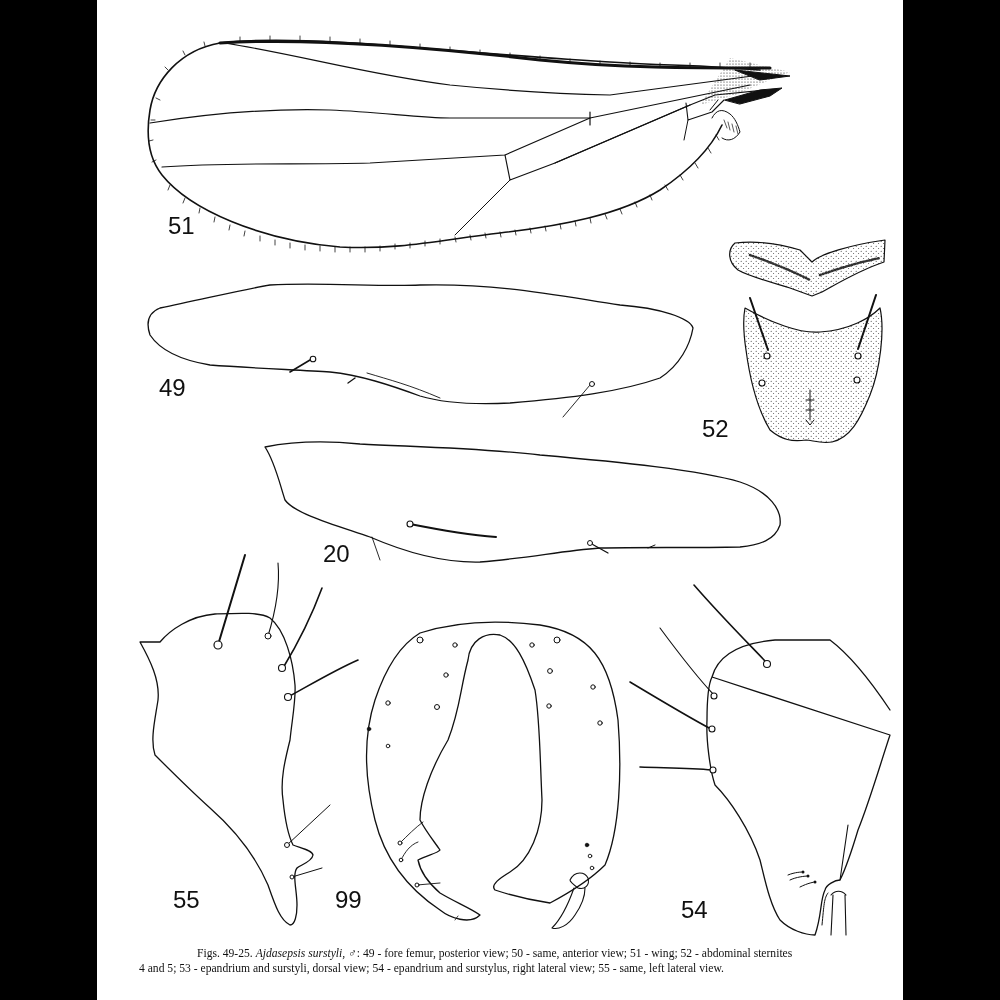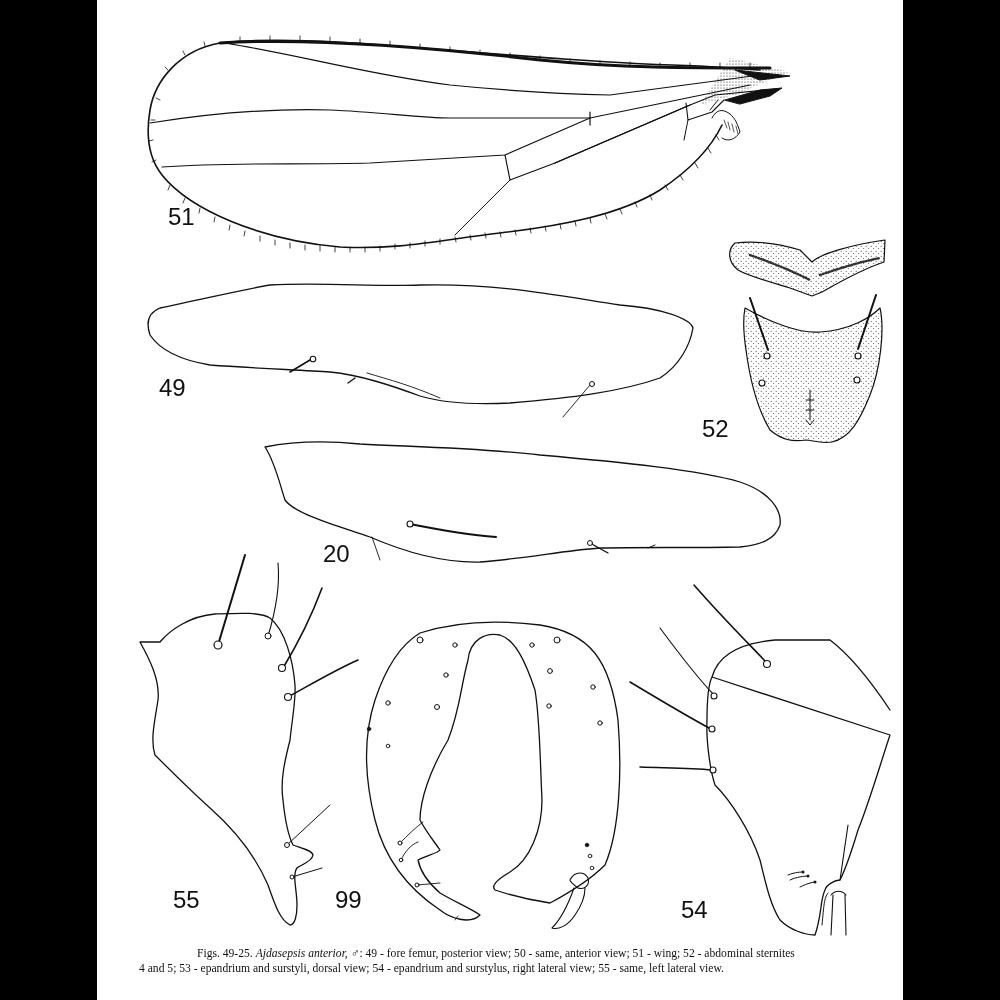--- a/index.html
+++ b/index.html
@@ -146,26 +146,26 @@
       <circle cx="713" cy="770" r="3" fill="#fff" stroke-width="1.1"></circle>
       <path d="M 788 875 C 795 872 802 872 803 872 M 790 880 C 796 877 805 876 808 876 M 800 887 C 808 883 814 882 815 882" stroke-width="1"></path>
       <circle cx="803" cy="872" r="1.5" fill="#111" stroke="none"></circle>
       <circle cx="808" cy="876" r="1.5" fill="#111" stroke="none"></circle>
       <circle cx="815" cy="882" r="1.5" fill="#111" stroke="none"></circle>
       <path d="M 833 895 L 831 935 M 845 895 L 846 935 M 831 895 C 835 890 842 890 846 895 M 840 880 L 848 825" stroke-width="1.1"></path>
       <path d="M 828 893 C 824 898 824 905 822 925" stroke-width="1"></path>
     </g>
   </svg>
 
-  <div class="fig-num" style="left:71px; top:205px;">51</div>
+  <div class="fig-num" style="left:71px; top:214px;">51</div>
   <div class="fig-num" style="left:62px; top:376px;">49</div>
   <div class="fig-num" style="left:605px; top:417px;text-align:center;">52</div>
   <div class="fig-num" style="left:226px; top:542px;">20</div>
   <div class="fig-num" style="left:76px; top:888px;">55</div>
   <div class="fig-num" style="left:238px; top:888px;">99</div>
   <div class="fig-num" style="left:584px; top:898px;">54</div>
 
   <div class="caption">
-    <span class="l1"><span>Figs. 49-25.</span> <i>Ajdasepsis anterior,</i> <span>♂</span><span>: 49 - fore femur, posterior view; 50 - same, anterior view; 51 - wing; 52 - abdominal sternites</span></span>
+    <span class="l1"><span>Figs. 49-25.</span> <i>Ajdasepsis surstyli,</i> <span>♂</span><span>: 49 - fore femur, posterior view; 50 - same, anterior view; 51 - wing; 52 - abdominal sternites</span></span>
     <span>4 and 5; 53 - epandrium and surstyli, dorsal view; 54 - epandrium and surstylus, right lateral view; 55 - same, left lateral view.</span>
   </div>
 
 </div>
 
 </body></html>

